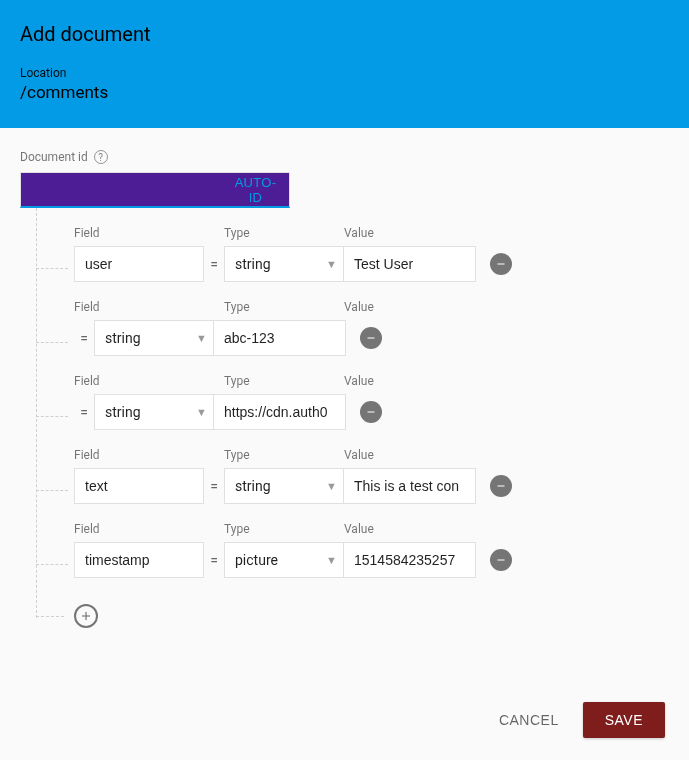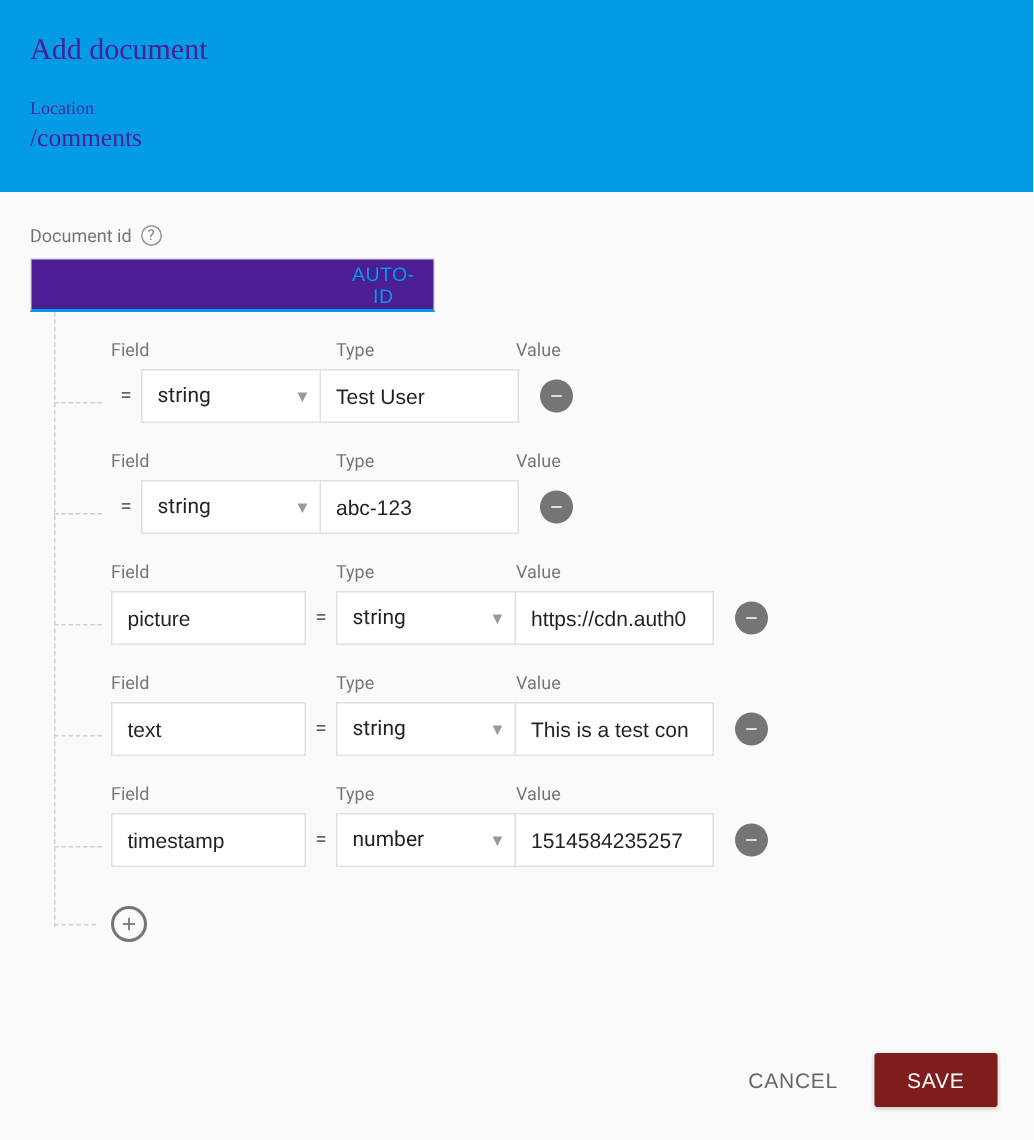--- a/index.html
+++ b/index.html
@@ -6,23 +6,22 @@
     body {
       font-family: Roboto, "Helvetica Neue", Arial, sans-serif;
       background: #fff;
       width: 689px;
       height: 760px;
       overflow: hidden;
     }
     .dialog { width: 100%; height: 100%; display: flex; flex-direction: column; }
     .header {
       background: #039be5;
-      color: #4c1d95;
+      color: #000000;
       padding: 22px 20px 26px;
-      font-family: Liberation Serif, serif;
     }
     .header h1 { font-size: 20px; font-weight: 400; margin-bottom: 20px; }
     .location-label { font-size: 12px; opacity: 0.9; }
     .location-path { font-size: 17px; margin-top: 2px; }
     .body {
       flex: 1;
       background: #fafafa;
       padding: 22px 20px 0;
       overflow: auto;
     }
@@ -139,20 +138,21 @@
 
     <div class="tree">
 
       <div class="field-block">
         <div class="labels-row">
           <span class="lbl lbl-field">Field</span>
           <span class="lbl lbl-type">Type</span>
           <span class="lbl lbl-value">Value</span>
         </div>
         <div class="inputs-row">
+          <input class="field-input" value="user" style="">
           <span class="eq">=</span>
           <div class="type-select">
             <span>string</span>
             <span class="chev">▼</span>
           </div>
           <input class="value-input" value="Test User" style="">
           <button class="remove-btn">
             <svg viewBox="0 0 24 24">
                 <rect x="5" y="11" width="14" height="2" fill="#fff"></rect>
               </svg>
@@ -181,21 +181,20 @@
         </div>
       </div>
 
       <div class="field-block">
         <div class="labels-row">
           <span class="lbl lbl-field">Field</span>
           <span class="lbl lbl-type">Type</span>
           <span class="lbl lbl-value">Value</span>
         </div>
         <div class="inputs-row">
-          <input class="field-input" value="picture" style="">
           <span class="eq">=</span>
           <div class="type-select">
             <span>string</span>
             <span class="chev">▼</span>
           </div>
           <input class="value-input" value="https://cdn.auth0" style="">
           <button class="remove-btn">
             <svg viewBox="0 0 24 24">
                 <rect x="5" y="11" width="14" height="2" fill="#fff"></rect>
               </svg>
@@ -228,21 +227,21 @@
       <div class="field-block">
         <div class="labels-row">
           <span class="lbl lbl-field">Field</span>
           <span class="lbl lbl-type">Type</span>
           <span class="lbl lbl-value">Value</span>
         </div>
         <div class="inputs-row">
           <input class="field-input" value="timestamp" style="">
           <span class="eq">=</span>
           <div class="type-select">
-            <span>number</span>
+            <span>picture</span>
             <span class="chev">▼</span>
           </div>
           <input class="value-input" value="1514584235257" style="">
           <button class="remove-btn">
             <svg viewBox="0 0 24 24">
                 <rect x="5" y="11" width="14" height="2" fill="#fff"></rect>
               </svg>
           </button>
         </div>
       </div>

